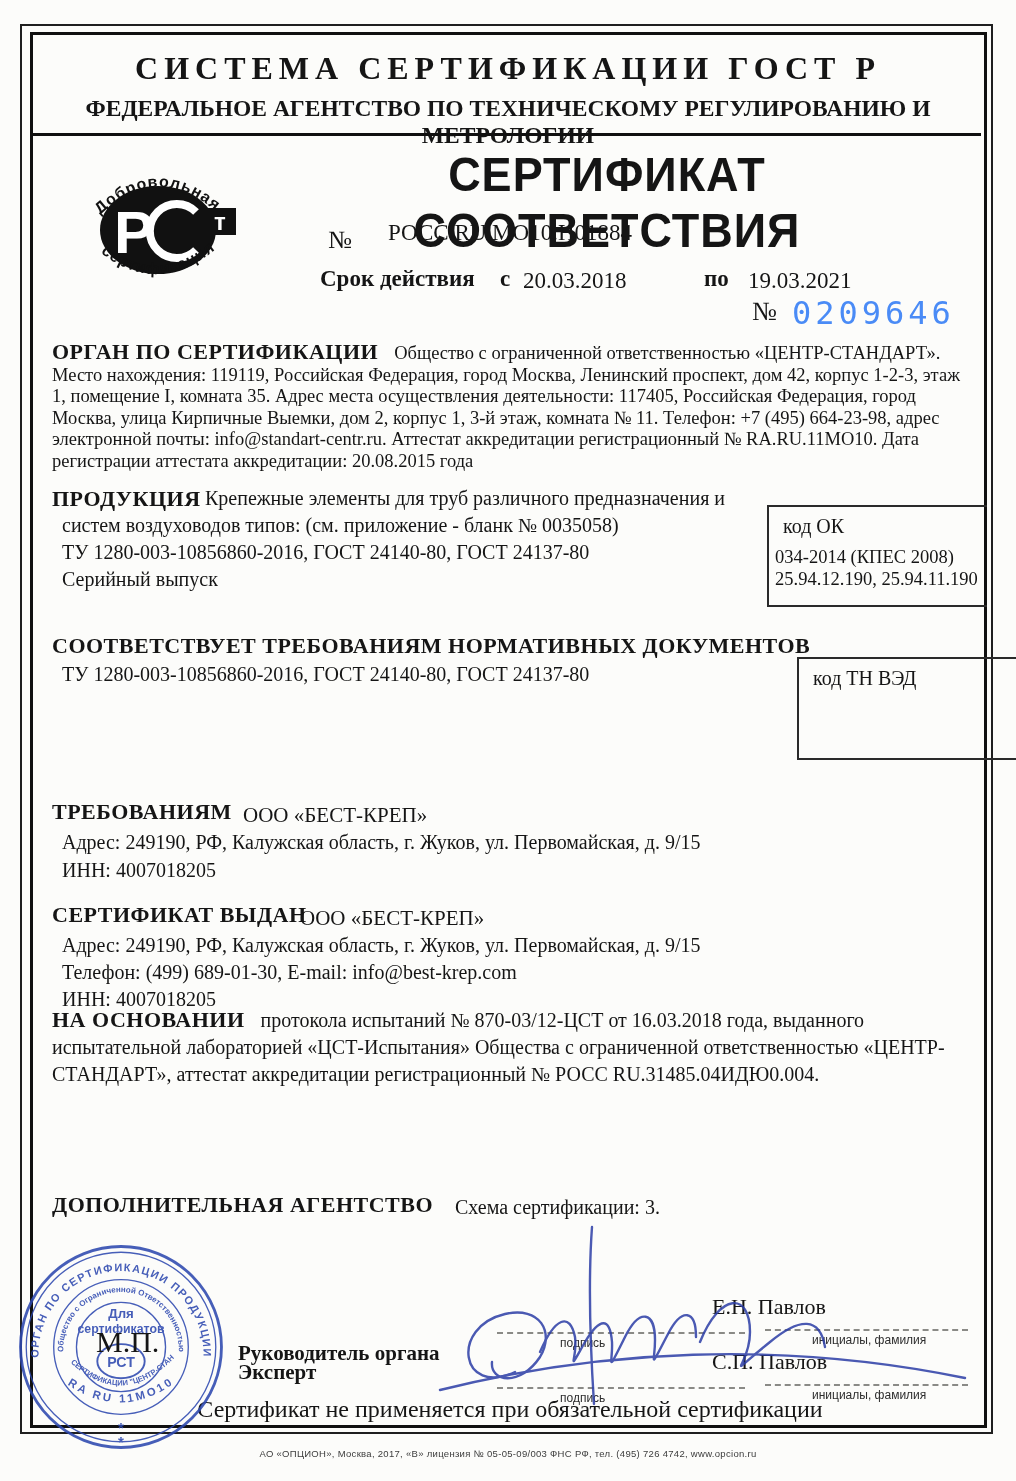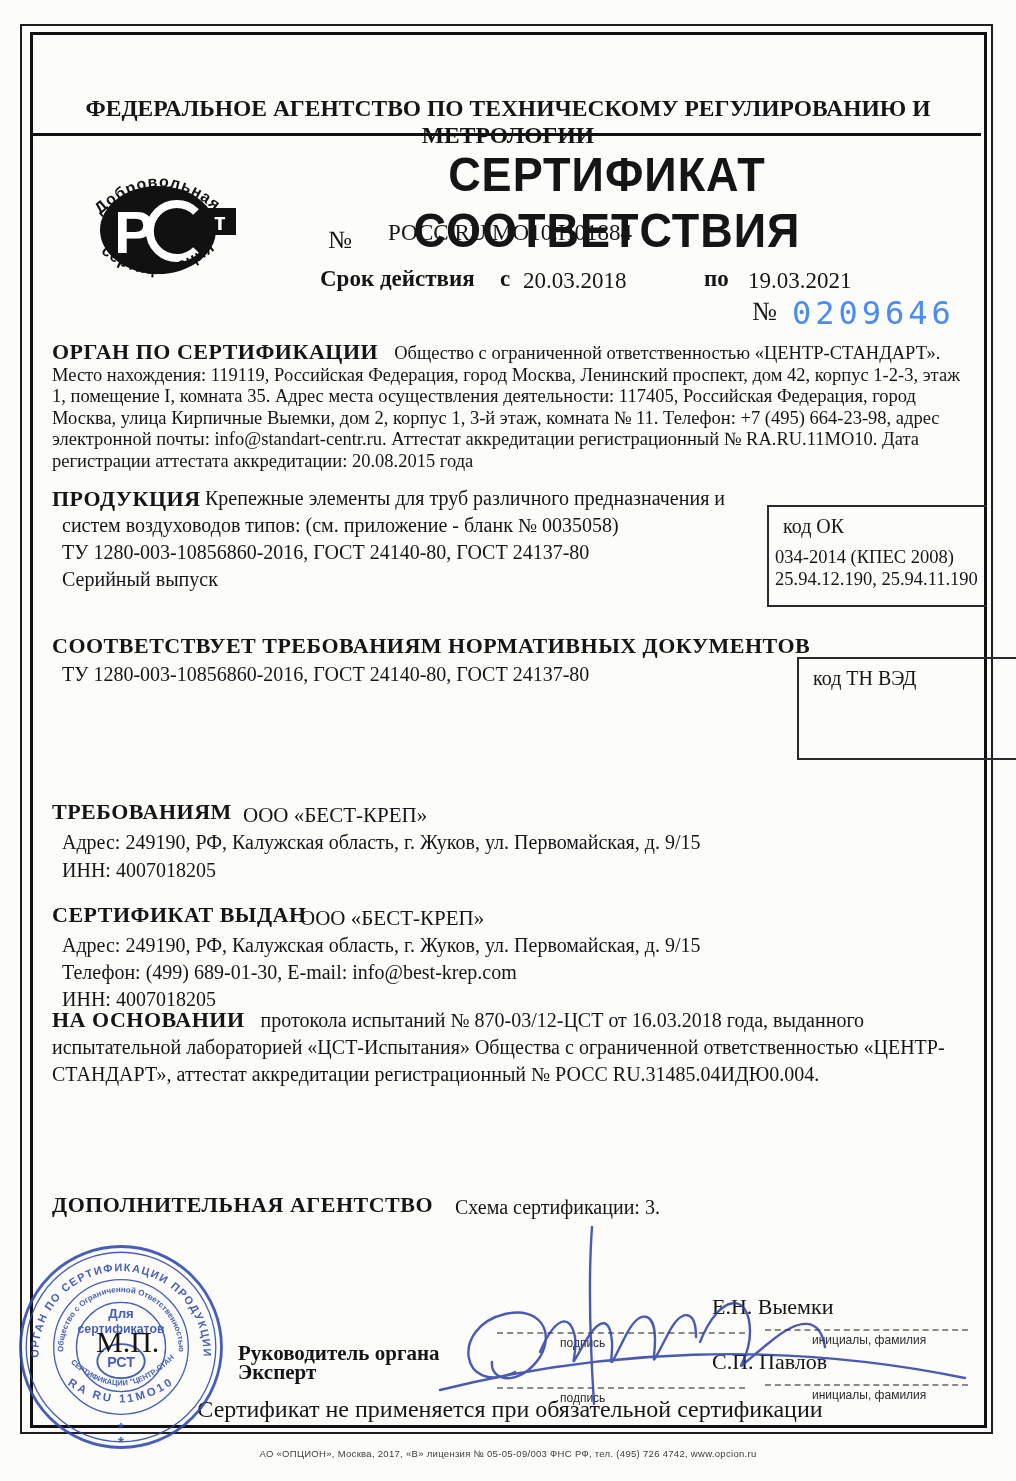--- a/index.html
+++ b/index.html
@@ -75,20 +75,21 @@
   .sign-svg{left:420px;top:1222px;z-index:4;}
 </style>
 </head>
 <body>
 
 <div class="page">
 
   <div class="abs outer-frame"></div>
   <div class="abs inner-frame"></div>
 
+  <div class="abs hdr1">СИСТЕМА СЕРТИФИКАЦИИ ГОСТ Р</div>
   <div class="abs hdr2">ФЕДЕРАЛЬНОЕ АГЕНТСТВО ПО ТЕХНИЧЕСКОМУ РЕГУЛИРОВАНИЮ И МЕТРОЛОГИИ</div>
   <div class="abs header-rule"></div>
 
   <svg class="abs logo-svg" width="164" height="150" viewBox="0 0 164 150">
     <defs>
       <path id="lgTop" d="M 6,84 Q 82,-8 158,80" fill="none"></path>
       <path id="lgBot" d="M 14,94 Q 82,156 150,90" fill="none"></path>
     </defs>
     <text font-family="Liberation Sans,sans-serif" font-size="16" font-weight="bold" fill="#111" letter-spacing="1">
       <textPath href="#lgTop" startOffset="50%" text-anchor="middle">Добровольная</textPath>
@@ -201,21 +202,21 @@
       <path d="M 120,130 C 135,95 150,90 155,115 C 158,135 145,155 165,120 C 180,95 190,95 192,120 C 193,140 185,155 205,115 C 220,85 235,90 235,118 C 235,140 228,150 248,112 C 262,85 276,88 276,115"></path>
       <path d="M 172,5 C 168,60 170,120 174,182"></path>
       <path d="M 20,168 C 180,128 360,118 545,156"></path>
       <path d="M 280,120 C 300,70 330,70 330,110 C 330,145 300,160 350,120 C 380,95 400,95 405,125"></path>
     </g>
   </svg>
 
   <div class="abs sig-head-label">Руководитель органа</div>
   <div class="abs sig-line1"></div>
   <div class="abs cap cap-sign1">подпись</div>
-  <div class="abs head-name">Е.Н. Выемки</div>
+  <div class="abs head-name">Е.Н. Павлов</div>
   <div class="abs name-line1"></div>
   <div class="abs cap cap-name1">инициалы, фамилия</div>
 
   <div class="abs sig-expert-label">Эксперт</div>
   <div class="abs sig-line2"></div>
   <div class="abs cap cap-sign2">подпись</div>
   <div class="abs expert-name">С.П. Павлов</div>
   <div class="abs name-line2"></div>
   <div class="abs cap cap-name2">инициалы, фамилия</div>
 

